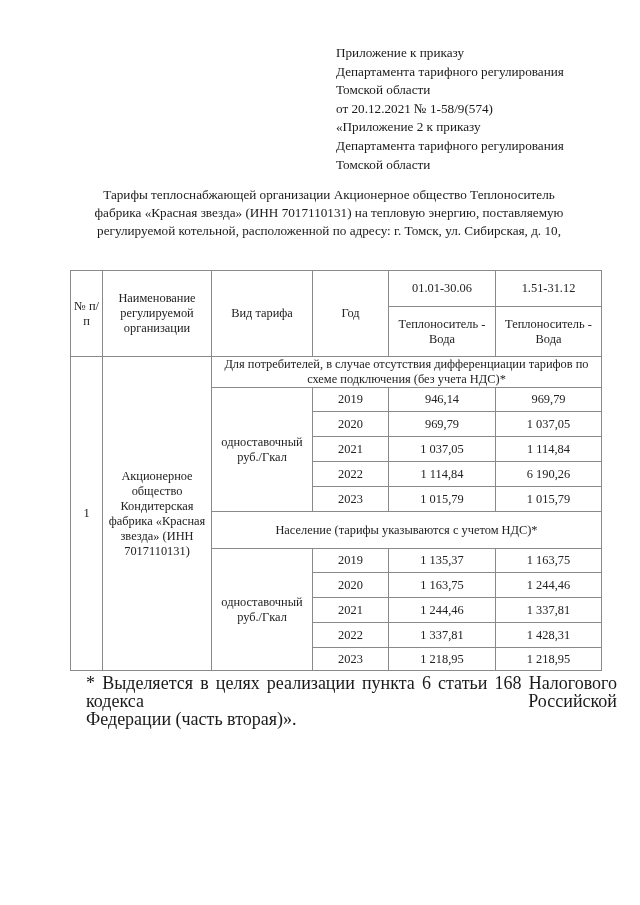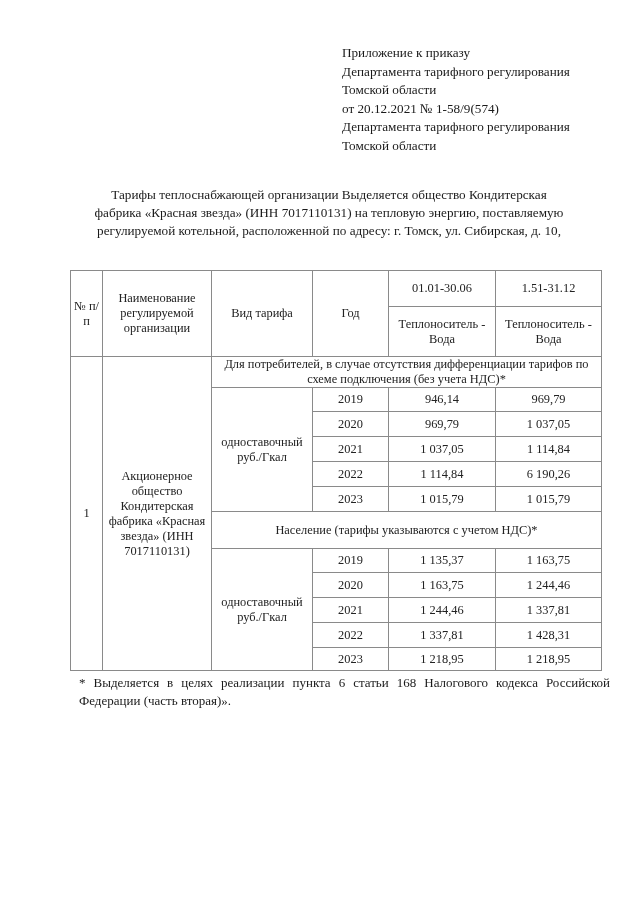--- a/index.html
+++ b/index.html
@@ -5,61 +5,61 @@
   html, body { margin: 0; padding: 0; background: #ffffff; }
   body {
     width: 640px; height: 905px; position: relative; overflow: hidden;
     font-family: "DejaVu Serif", "Liberation Serif", serif;
     color: #1a1a1a;
   }
   .appendix {
     position: absolute; left: 336px; top: 44px;
     font-size: 13.2px; line-height: 18.6px;
     font-family: "Liberation Serif", "DejaVu Serif", serif;
-    margin-left: 6px;
   }
   .appendix div { white-space: nowrap; }
   .title {
     position: absolute; left: 62px; top: 186px; width: 534px;
     text-align: center; font-size: 13.2px; line-height: 18.2px;
     font-family: "Liberation Serif", "DejaVu Serif", serif;
   }
   table.tariffs {
     position: absolute; left: 70px; top: 270px;
     border-collapse: collapse;
     font-family: "Liberation Serif", "DejaVu Serif", serif;
     font-size: 12.4px; color: #222;
   }
   table.tariffs td {
     border: 1px solid #8a8a8a; padding: 0; text-align: center; vertical-align: middle;
     line-height: 15px;
   }
   .c1 { width: 31px; } .c2 { width: 108px; } .c3 { width: 100px; }
   .c4 { width: 75px; } .c5 { width: 106px; margin-top: 47px; } .c6 { width: 105px; }
   .footnote {
-    position: absolute; left: 79px; top: 674px; width: 531px;
-    font-size: 13px; line-height: 18px; text-align: justify;
+    position: absolute; left: 86px; top: 674px; width: 531px;
+    font-size: 18px; line-height: 18px; text-align: justify;
     font-family: "Liberation Serif", "DejaVu Serif", serif;
   }
   .footnote .first { text-align-last: justify; display: block; }
 </style>
 </head>
 <body>
 
 <div class="appendix">
   <div>Приложение к приказу</div>
   <div>Департамента тарифного регулирования</div>
   <div>Томской области</div>
   <div>от 20.12.2021 № 1-58/9(574)</div>
+  <div>«Приложение 2 к приказу</div>
   <div>Департамента тарифного регулирования</div>
   <div>Томской области</div>
 </div>
 
 <div class="title">
-  <div>Тарифы теплоснабжающей организации Выделяется общество Кондитерская</div>
+  <div>Тарифы теплоснабжающей организации Акционерное общество Теплоноситель</div>
   <div>фабрика «Красная звезда» (ИНН 7017110131) на тепловую энергию, поставляемую</div>
   <div>регулируемой котельной, расположенной по адресу: г. Томск, ул. Сибирская, д. 10,</div>
 </div>
 
 <table class="tariffs">
   <colgroup>
     <col class="c1">
       <col class="c2">
       <col class="c3">
       <col class="c4">

